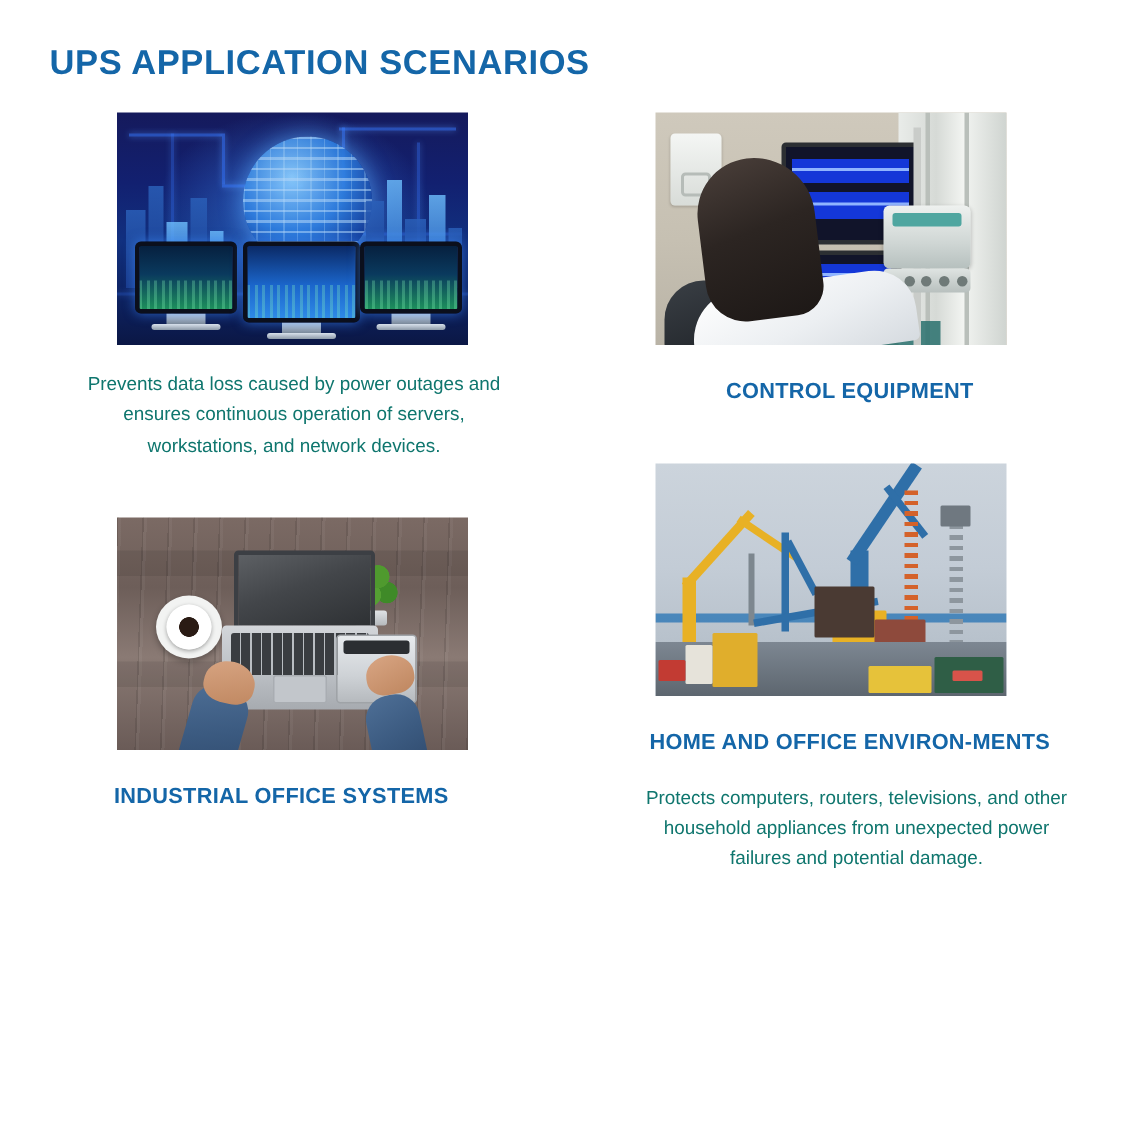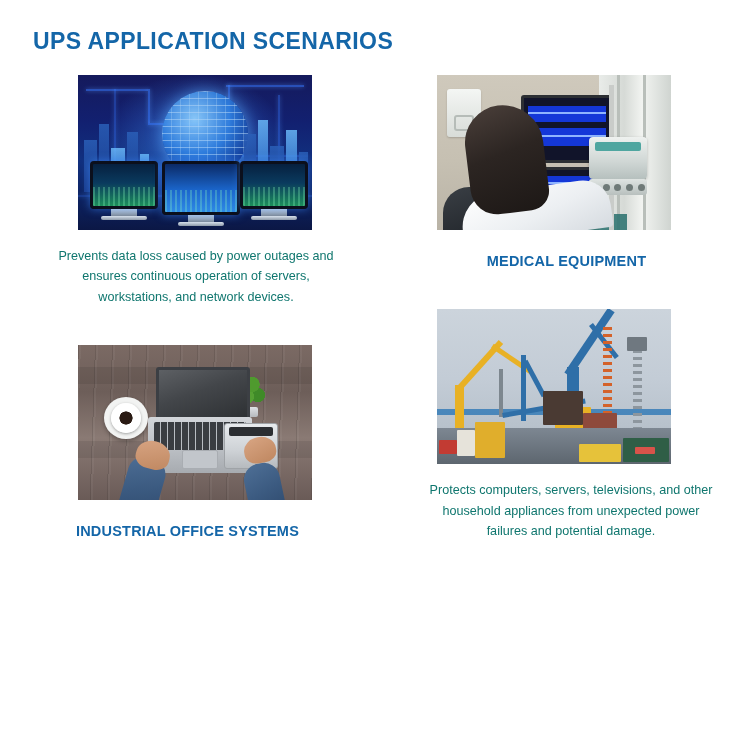--- a/index.html
+++ b/index.html
@@ -298,21 +298,21 @@
               <i></i>
               <i></i>
               <i></i>
               <i></i>
               <i></i>
             </div>
           <div class="med-chair"></div>
           <div class="med-coat"></div>
           <div class="med-hair"></div>
         </div>
-        <div class="card-title card-title-right">MEDICAL EQUIPMENT</div>
+        <div class="card-title card-title-right">CONTROL EQUIPMENT</div>
       </div>
 
       <div class="card" style="margin-top:38px;">
         <div class="photo photo-right img-port">
           <div class="bridge" style="top:100px;"></div>
 
           <div class="mast cy" style="left:18px;top:76px;width:9px;height:62px;"></div>
           <div class="crane-beam cy" style="left:22px;top:78px;width:66px;height:6px;transform:rotate(-48deg);"></div>
           <div class="crane-beam cy" style="left:54px;top:34px;width:46px;height:5px;transform:rotate(34deg);"></div>
           <div class="mast cg" style="left:62px;top:60px;width:4px;height:48px;"></div>
@@ -334,18 +334,19 @@
           <div class="box" style="left:146px;top:104px;width:34px;height:30px;background:#8e4a3c;"></div>
 
           <div class="port-ground"></div>
           <div class="box cy" style="left:38px;bottom:6px;width:30px;height:36px;background:#e0ae2c;"></div>
           <div class="box" style="left:20px;bottom:8px;width:18px;height:26px;background:#e6e3da;"></div>
           <div class="box" style="left:2px;bottom:10px;width:18px;height:14px;background:#c23b33;"></div>
           <div class="box cy" style="left:142px;bottom:2px;width:42px;height:18px;background:#e6c23a;"></div>
           <div class="box" style="left:186px;bottom:2px;width:46px;height:24px;background:#2f5e46;"></div>
           <div class="box" style="left:198px;bottom:10px;width:20px;height:7px;background:#d8534a;"></div>
         </div>
-        <div class="card-body card-body-right">Protects computers, servers, televisions, and other household appliances from unexpected power failures and potential damage.</div>
+        <div class="card-title card-title-right">HOME AND OFFICE ENVIRON-MENTS</div>
+        <div class="card-body card-body-right">Protects computers, routers, televisions, and other household appliances from unexpected power failures and potential damage.</div>
       </div>
 
     </div>
   </div>
 </div>
 
 </body></html>

